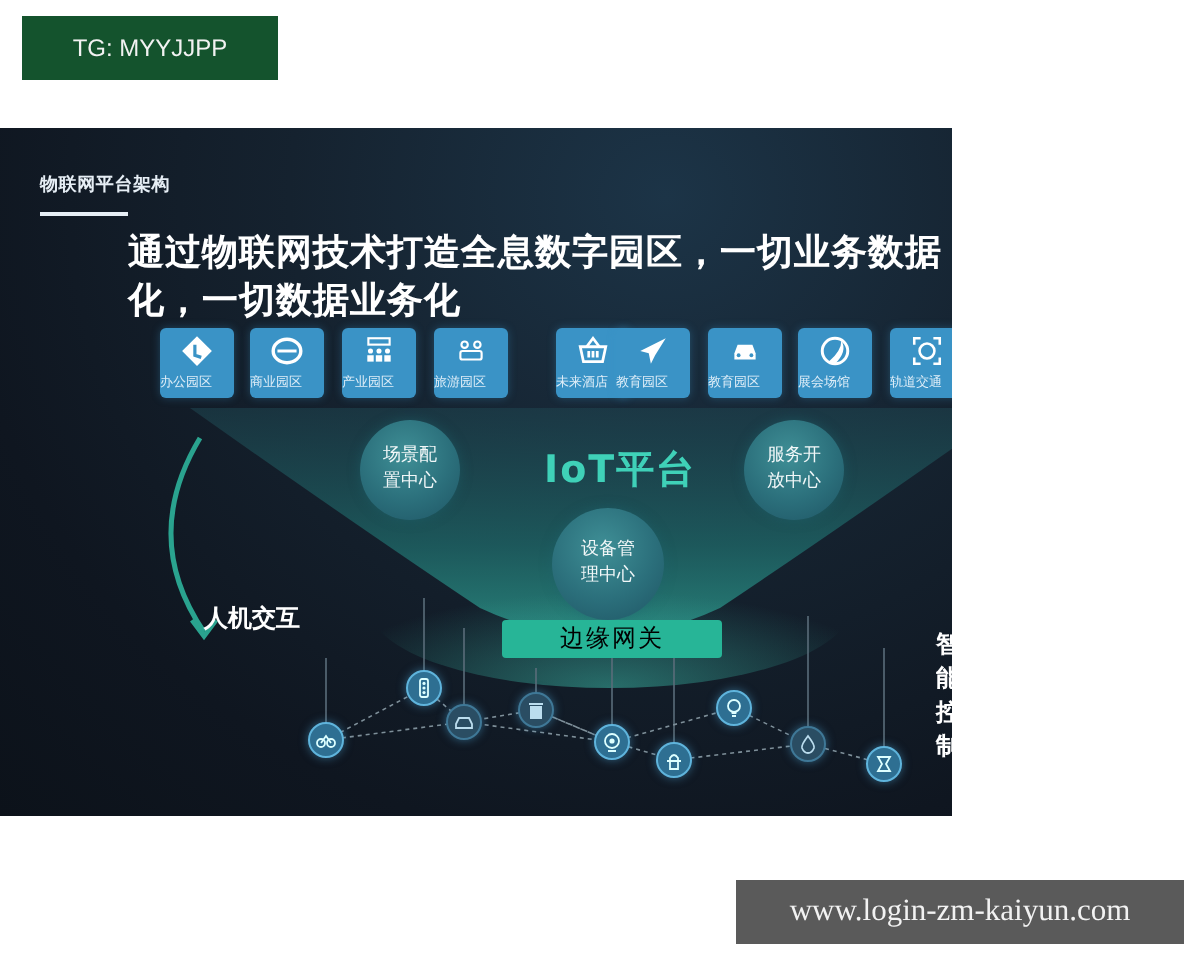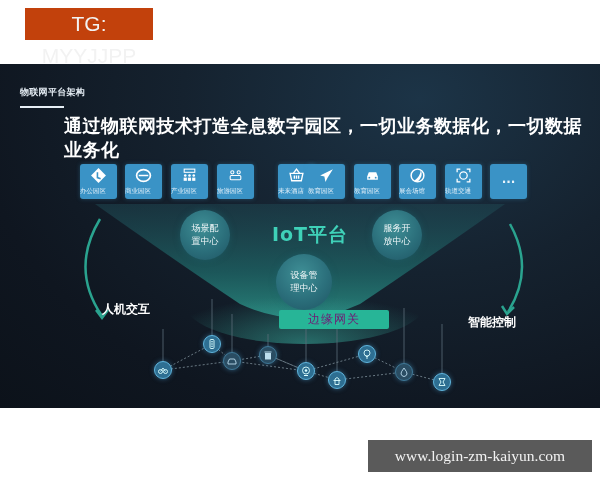--- a/index.html
+++ b/index.html
@@ -1,33 +1,33 @@
 <!DOCTYPE html>
 <html><head>
 <meta charset="utf-8">
 <style>
   html,body{margin:0;padding:0;}
   body{width:600px;height:480px;background:#ffffff;position:relative;overflow:hidden;font-family:"DejaVu Sans",sans-serif;}
-  .tg-badge{position:absolute;left:25px;top:8px;width:128px;height:32px;background:#c2410c;color:#f2f2f2;font-family:"Liberation Sans",sans-serif;font-size:21px;line-height:32px;text-align:center;}
+  .tg-badge{position:absolute;left:11px;top:8px;width:128px;height:32px;background:#14532d;color:#f2f2f2;font-family:"Liberation Sans",sans-serif;font-size:12px;line-height:32px;text-align:center;}
   .url-badge{position:absolute;left:368px;top:440px;width:224px;height:32px;background:#5a5a5a;color:#f2f2f2;font-family:Liberation Serif, serif;font-size:15.5px;line-height:32px;text-align:center;}
-  .slide{position:absolute;left:0;top:64px;width:600px;height:344px;overflow:hidden;
+  .slide{position:absolute;left:0;top:64px;width:476px;height:344px;overflow:hidden;
     background:radial-gradient(ellipse at 70% 10%, #1c3447 0%, #15222f 40%, #0f1620 75%, #0c121a 100%);}
   .slide-label{position:absolute;left:20px;top:22px;color:#e6eef5;font-size:9px;font-weight:bold;letter-spacing:0.3px;}
   .slide-underline{position:absolute;left:20px;top:42px;width:44px;height:1.5px;background:#e6eef5;}
   .headline{position:absolute;left:64px;top:50px;color:#ffffff;font-family:Liberation Mono, monospace;font-size:18px;font-weight:bold;letter-spacing:0.5px;}
   .apps{position:absolute;left:80px;top:100px;height:36px;}
   .app{position:absolute;top:0;width:37px;height:35px;background:#3a93c6;border-radius:3px;box-shadow:0 0 4px rgba(60,150,200,0.35);}
   .app svg{position:absolute;left:10px;top:3px;width:17px;height:17px;}
   .app .lbl{position:absolute;left:0;right:0;bottom:3px;text-align:left;color:#dfeef8;font-size:6.5px;white-space:nowrap;}
   .app .more{position:absolute;left:0;right:0;top:8px;text-align:center;color:#e8f3fb;font-size:12px;font-weight:bold;}
   .funnel{position:absolute;left:0;top:0;width:600px;height:344px;}
   .bubble{position:absolute;border-radius:50%;background:radial-gradient(circle at 45% 35%, #3f8f96 0%, #2b6f7b 55%, #1f5564 100%);box-shadow:0 0 6px rgba(30,100,110,0.5);color:#f1f7f8;font-family:"DejaVu Serif",serif;font-size:9px;text-align:center;line-height:13px;display:flex;align-items:center;justify-content:center;}
   .iot-title{position:absolute;left:272px;top:158px;color:#3fd1b8;font-size:19px;font-weight:bold;letter-spacing:1px;}
   .side-label{position:absolute;color:#ffffff;font-family:"DejaVu Serif",serif;font-size:12px;font-weight:bold;margin-top:40px;}
-  .gateway{position:absolute;left:251px;top:246px;width:110px;height:19px;background:#27b597;border-radius:2px;color:#701a75;font-size:12px;line-height:19px;text-align:center;letter-spacing:1px;margin-left:28px;}
+  .gateway{position:absolute;left:251px;top:246px;width:110px;height:19px;background:#27b597;border-radius:2px;color:#000000;font-size:12px;line-height:19px;text-align:center;letter-spacing:1px;}
   .node{position:absolute;width:16px;height:16px;border-radius:50%;background:#2e6f92;border:1.5px solid #5fb4dc;box-shadow:0 0 5px rgba(80,170,220,0.5);}
   .node svg{position:absolute;left:3px;top:3px;width:10px;height:10px;}
   .node.dim{background:#2a4d63;border-color:#3f7897;}
 </style>
 </head>
 <body>
 
 <div class="tg-badge">TG: MYYJJPP</div>
 
 <div class="slide">

